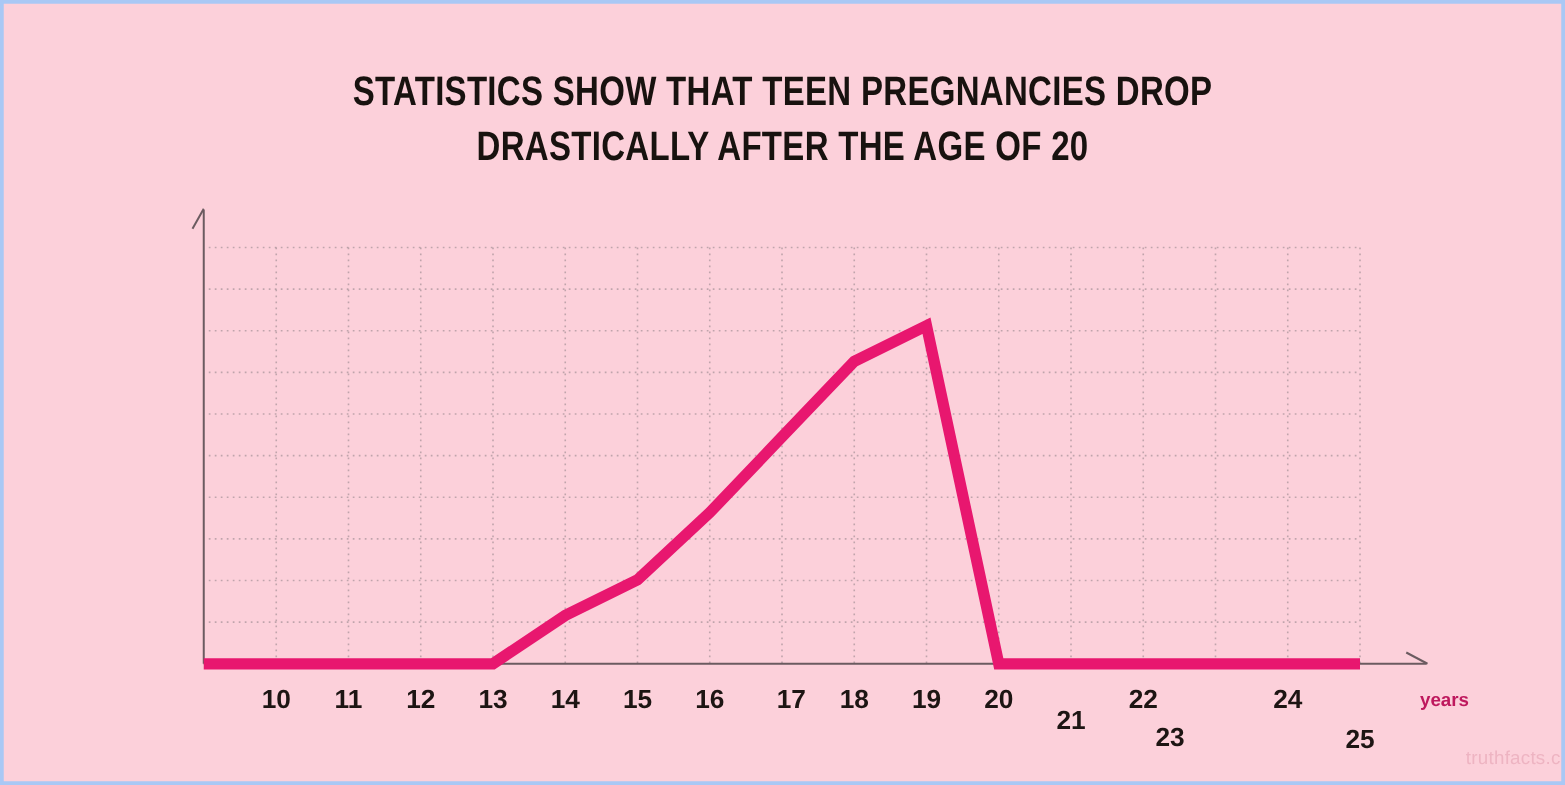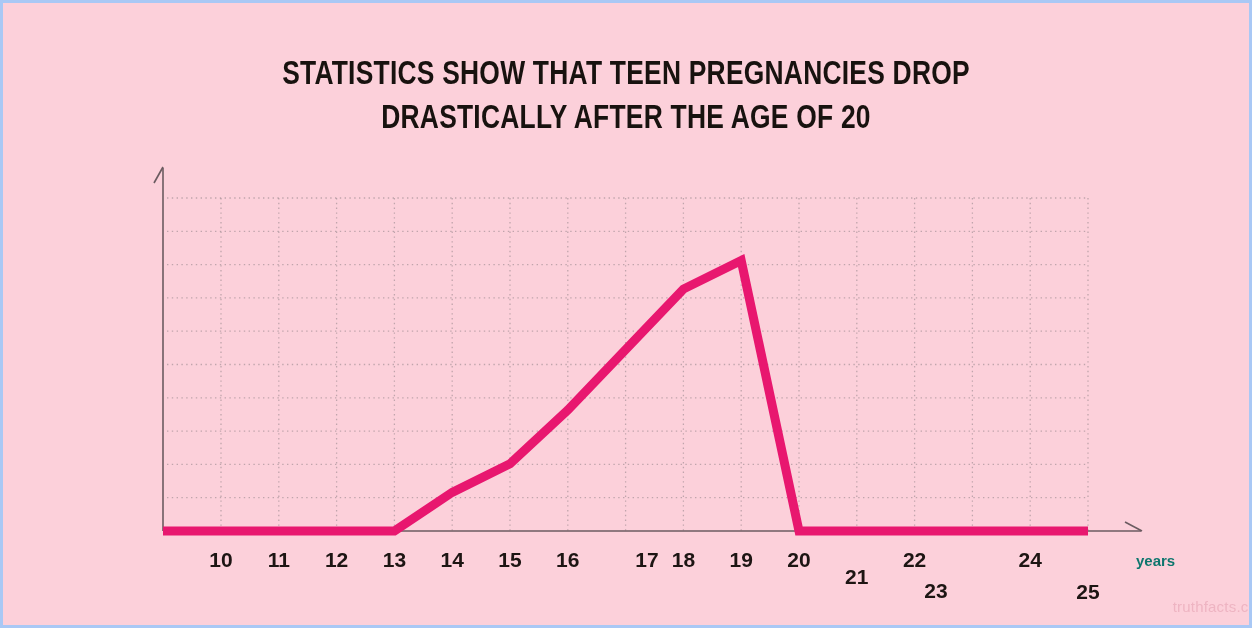--- a/index.html
+++ b/index.html
@@ -64,21 +64,21 @@
     width: 48px;
     margin-left: -24px;
     top: 546px;
     user-select: none;
   }
 
   #axis-unit-label {
     position: absolute;
     left: 1133px;
     top: 550px;
-    color: #0f766e;
+    color: #be185d;
     font-family: "Liberation Sans", sans-serif;
     font-weight: bold;
     font-size: 15px;
     line-height: 15px;
     user-select: none;
   }
 
   
   #watermark {
     position: absolute;
@@ -151,21 +151,21 @@
   </svg>
 
   <div id="tick-label-layer">
       <div class="tick-label" style="left: 218px;">10</div>
       <div class="tick-label" style="left: 275.8px;">11</div>
       <div class="tick-label" style="left: 333.6px;">12</div>
       <div class="tick-label" style="left: 391.4px;">13</div>
       <div class="tick-label" style="left: 449.2px;">14</div>
       <div class="tick-label" style="left: 507px;">15</div>
       <div class="tick-label" style="left: 564.8px;">16</div>
-      <div class="tick-label" style="left: 644px;">17</div>
+      <div class="tick-label" style="left: 630px;">17</div>
       <div class="tick-label" style="left: 680.4px;">18</div>
       <div class="tick-label" style="left: 738.2px; text-align: center;">19</div>
       <div class="tick-label" style="left: 796px;">20</div>
       <div class="tick-label" style="left: 853.8px; margin-top: 17px;">21</div>
       <div class="tick-label" style="left: 911.6px;">22</div>
       <div class="tick-label" style="left: 933px; margin-top: 31px;">23</div>
       <div class="tick-label" style="left: 1027.2px; text-align: center;">24</div>
       <div class="tick-label" style="left: 1085px; margin-top: 32px;">25</div>
     </div>
 

